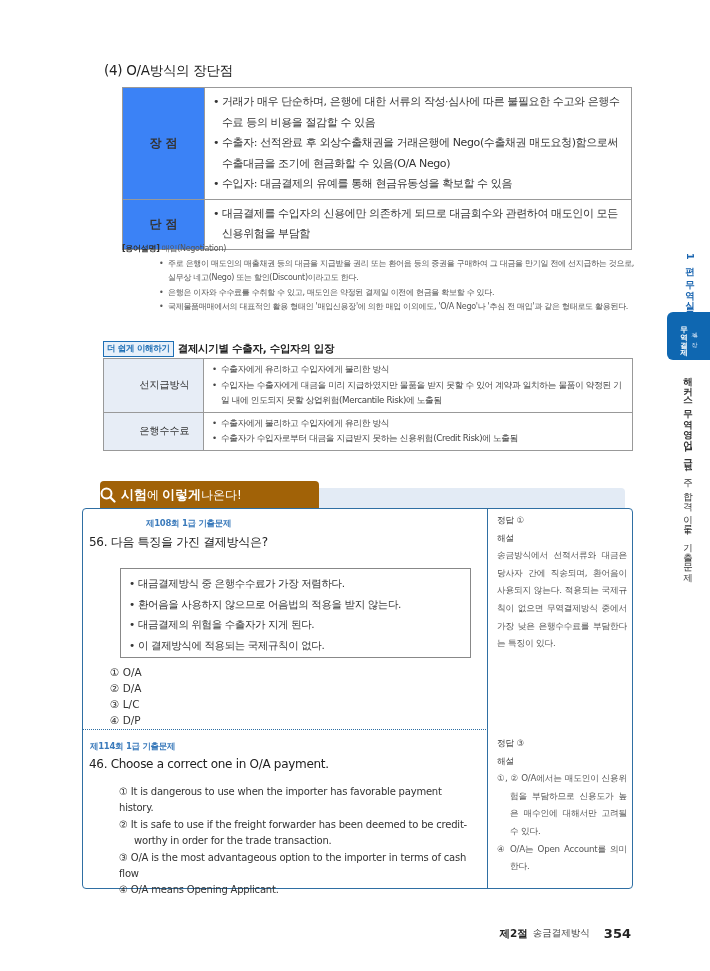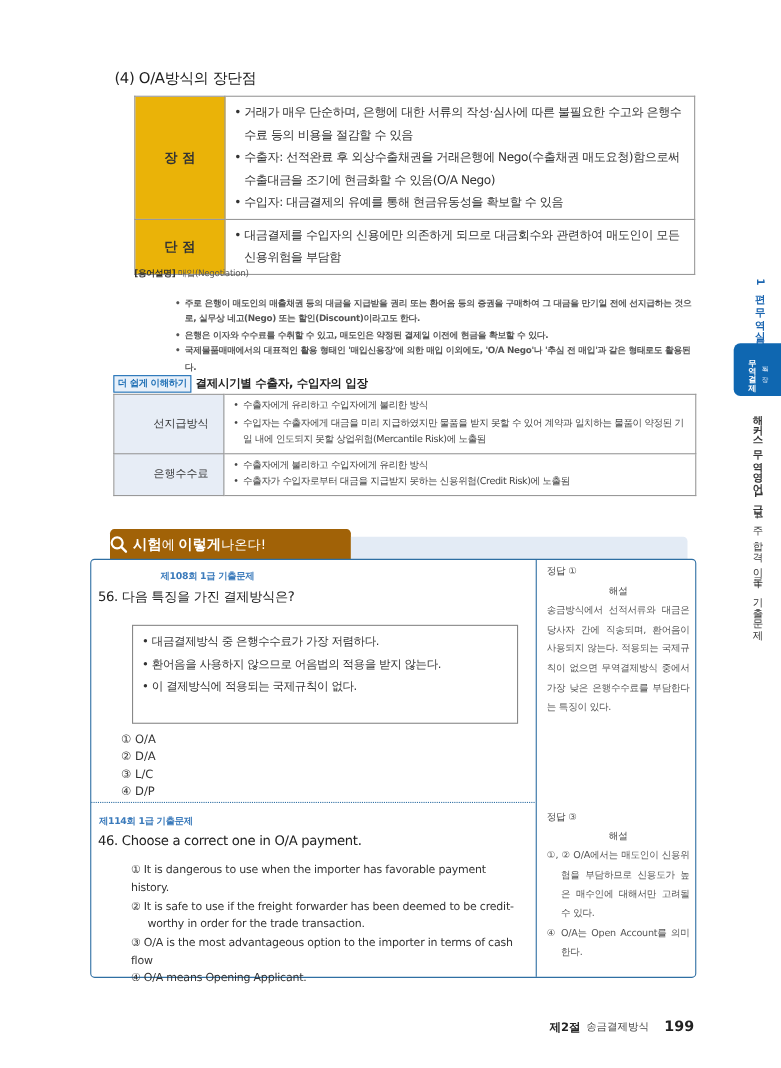--- a/index.html
+++ b/index.html
@@ -3,28 +3,28 @@
 <meta charset="utf-8">
 <style>
   * { box-sizing: border-box; margin: 0; padding: 0; }
   html, body { width: 710px; height: 971px; background: #ffffff; overflow: hidden; }
   body { position: relative; font-family: "DejaVu Sans", "Liberation Sans", sans-serif; color: #333; }
 
   .section-title { position: absolute; left: 104px; top: 62px; font-size: 13.5px; color: #222; letter-spacing: -0.3px; }
 
   .pro-con-table { position: absolute; left: 122px; top: 87px; width: 510px; border-collapse: collapse; border-top: 1.5px solid #777; border-bottom: 1.5px solid #777; }
   .pro-con-table td { border: 1px solid #999; vertical-align: middle; }
-  .pro-con-table td.head { width: 82px; background: #eab308; text-align: center; font-size: 12px; font-weight: bold; color: #333; }
+  .pro-con-table td.head { width: 82px; background: #3b82f6; text-align: center; font-size: 12px; font-weight: bold; color: #333; }
   .pro-con-table td.body { padding: 4px 6px 4px 8px; font-size: 11px; line-height: 20.5px; color: #333; letter-spacing: -0.4px; }
   .bullet { position: relative; padding-left: 9px; }
   .bullet::before { content: "•"; position: absolute; left: 0; top: 0; }
 
   .term-block { position: absolute; left: 122px; top: 242px; width: 515px; font-size: 8px; line-height: 14.6px; color: #555; letter-spacing: -0.3px; }
   .term-head b { color: #333; }
-  .term-list { padding-left: 37px; margin-top: 12px; font-weight: bold; }
+  .term-list { padding-left: 37px; margin-top: 0; }
 
   .easy-head { position: absolute; left: 103px; top: 341px; display: flex; align-items: center; }
   .easy-badge { font-size: 8.5px; color: #1e6fb5; border: 1px solid #1e6fb5; background: #e7f0fa; padding: 1px 3px; font-weight: bold; letter-spacing: -0.3px; }
   .easy-title { font-size: 10.5px; font-weight: bold; color: #222; margin-left: 4px; letter-spacing: -0.3px; }
 
   .timing-table { position: absolute; left: 103px; top: 358px; width: 530px; border-collapse: collapse; border-top: 1.5px solid #666; border-bottom: 1.5px solid #666; }
   .timing-table td { border: 1px solid #999; vertical-align: middle; }
   .timing-table td.head { width: 100px; background: #e7edf6; text-align: center; font-size: 10px; color: #333; padding-left: 22px; }
   .timing-table td.body { padding: 3px 6px 3px 8px; font-size: 8.7px; line-height: 15.5px; color: #444; letter-spacing: -0.35px; }
 
@@ -39,21 +39,21 @@
   .exam-divider-h { position: absolute; left: 0; top: 220px; width: 403px; border-top: 1px dotted #2f6fa3; }
 
   .q-source { position: absolute; font-size: 8.5px; color: #3a7abb; font-weight: bold; letter-spacing: -0.3px; }
   .q-stem { position: absolute; font-size: 12px; color: #222; letter-spacing: -0.3px; }
   .q-feature-box { position: absolute; left: 37px; top: 59px; width: 351px; height: 90px; border: 1.5px solid #888; padding: 4px 8px; font-size: 10.5px; line-height: 20.5px; color: #333; letter-spacing: -0.4px; }
   .q-options { position: absolute; font-size: 10.5px; line-height: 16px; color: #333; }
   .q-options-en { position: absolute; font-size: 10px; line-height: 16.4px; color: #333; letter-spacing: -0.2px; }
   .opt-cont { padding-left: 15px; }
 
   .answer { position: absolute; left: 414px; width: 130px; font-size: 8.7px; line-height: 17.6px; color: #555; letter-spacing: -0.2px; }
-  .answer .lbl { color: #444; text-align: center; }
+  .answer .lbl { color: #444; }
   .answer .just { text-align: justify; text-align-last: left; }
   .ans-item { padding-left: 13px; text-indent: -13px; text-align: justify; }
 
   .side-nav-part { position: absolute; left: 683px; top: 253px; writing-mode: vertical-rl; font-size: 9.5px; font-weight: bold; color: #1a65b0; letter-spacing: 0.5px; }
   .side-nav-tab { position: absolute; left: 667px; top: 312px; width: 43px; height: 48px; background: #0f67b1; border-radius: 6px 0 0 6px; display: flex; align-items: center; justify-content: center; gap: 1px; }
   .side-nav-tab .t1 { writing-mode: vertical-rl; font-size: 7.5px; font-weight: bold; color: #fff; }
   .side-nav-tab .t2 { writing-mode: vertical-rl; font-size: 6px; color: #cfe0f3; }
   .side-book-title { position: absolute; left: 681px; top: 370px; writing-mode: vertical-rl; font-size: 9.5px; color: #333; letter-spacing: 0.3px; }
   .side-book-title b { font-weight: bold; }
 
@@ -136,20 +136,21 @@
 
 <div class="exam-box">
   <div class="exam-divider-v"></div>
   <div class="exam-divider-h"></div>
 
   <div class="q-source" style="left:19px; top:9px;margin-left:44px;">제108회 1급 기출문제</div>
   <div class="q-stem" style="left:6px; top:25px;">56. 다음 특징을 가진 결제방식은?</div>
   <div class="q-feature-box">
     <div class="bullet">대금결제방식 중 은행수수료가 가장 저렴하다.</div>
     <div class="bullet">환어음을 사용하지 않으므로 어음법의 적용을 받지 않는다.</div>
+    <div class="bullet">대금결제의 위험을 수출자가 지게 된다.</div>
     <div class="bullet">이 결제방식에 적용되는 국제규칙이 없다.</div>
   </div>
   <div class="q-options" style="left:27px; top:155px;">
     <div>① O/A</div>
     <div>② D/A</div>
     <div>③ L/C</div>
     <div>④ D/P</div>
   </div>
 
   <div class="answer" style="top:3px;">
@@ -181,14 +182,14 @@
   <span class="t1">무역결제</span>
   <span class="t2">제4장</span>
 </div>
 <div class="side-book-title">
   <b>해커스 무역영어 1급</b><span> 4주 합격 이론+기출문제</span>
 </div>
 
 <div class="footer">
   <span class="chap">제2절</span>
   <span class="chap-name">송금결제방식</span>
-  <span class="page-no">199</span>
+  <span class="page-no">354</span>
 </div>
 
 </body></html>

